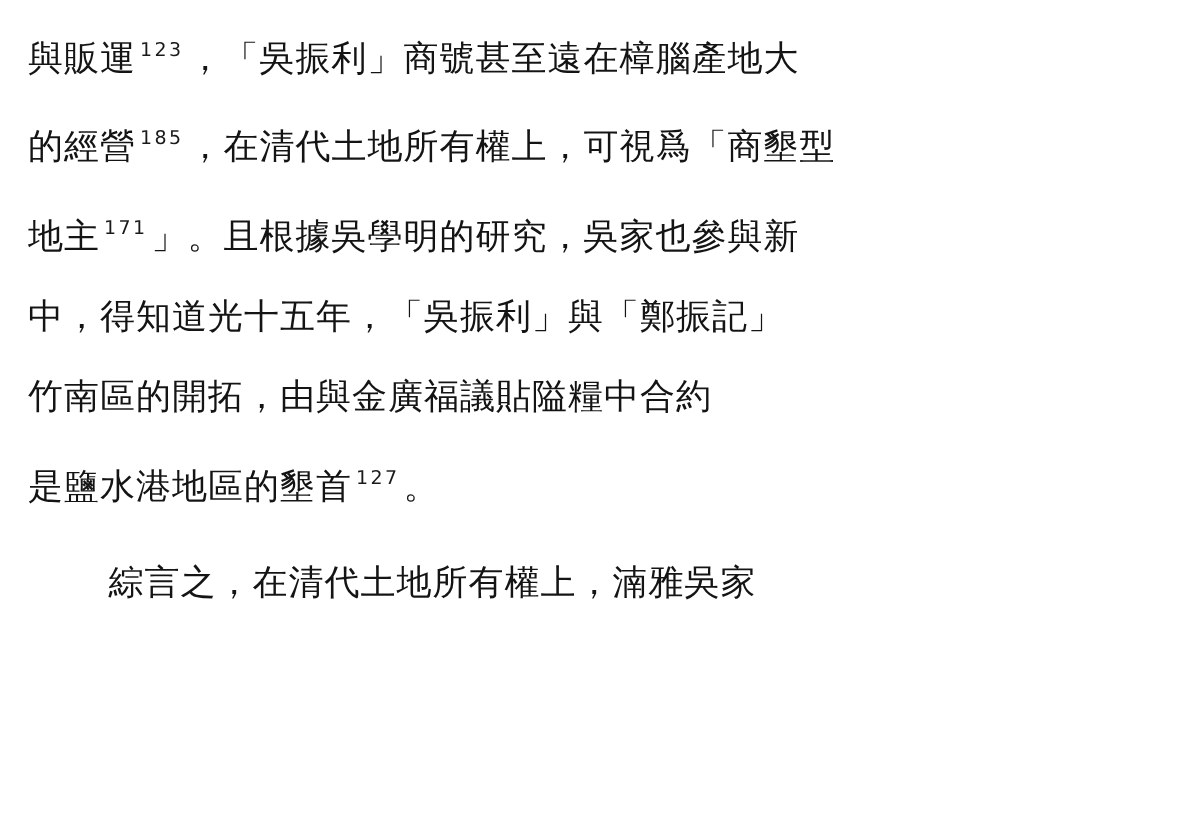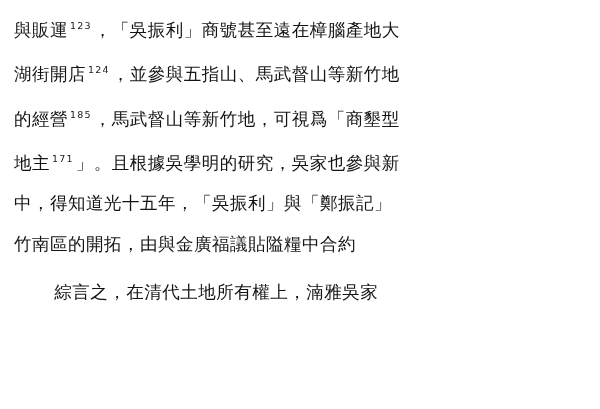--- a/index.html
+++ b/index.html
@@ -48,23 +48,23 @@
     color: #1a1a1a;
   }
 </style>
 </head>
 <body>
 
 <div class="page">
   <div>
       <p class="para">
         <span class="line"><span>與販運</span><sup class="note">123</sup><span>，「吳振利」商號甚至遠在樟腦產地大</span></span>
-        <span class="line"><span>湖街開店</span><sup class="note">124</sup><span>，並參與五指山、馬武督山等新竹地</span></span>
-        <span class="line"><span>的經營</span><sup class="note">185</sup><span>，馬武督山等新竹地，可視爲「商墾型</span></span>
+        <span class="line"><span>的經營</span><sup class="note">185</sup><span>，在清代土地所有權上，可視爲「商墾型</span></span>
         <span class="line"><span>地主</span><sup class="note">171</sup><span>」。且根據吳學明的研究，吳家也參與新</span></span>
         <span class="line"><span>中，得知道光十五年，「吳振利」與「鄭振記」</span></span>
         <span class="line"><span>竹南區的開拓，由與金廣福議貼隘糧中合約</span></span>
+        <span class="line"><span>是鹽水港地區的墾首</span><sup class="note">127</sup><span>。</span></span>
       </p>
       <p class="para indent">
         <span class="line"><span>綜言之，在清代土地所有權上，湳雅吳家</span></span>
       </p>
     </div>
 </div>
 
 </body></html>

